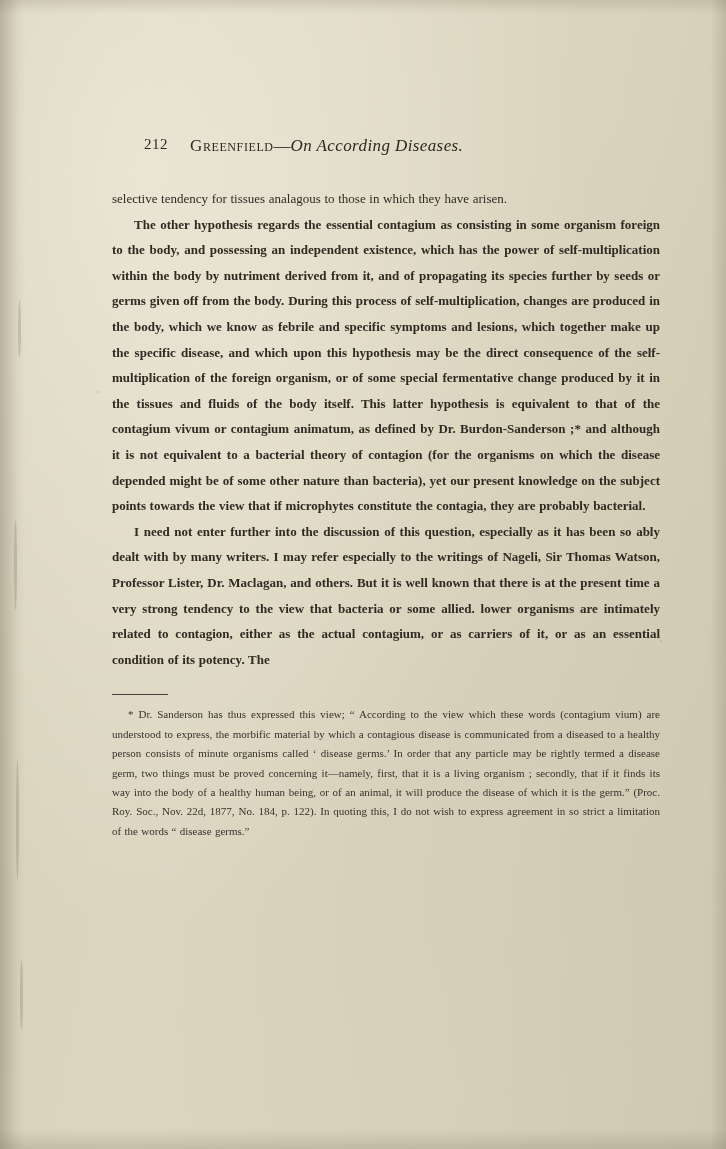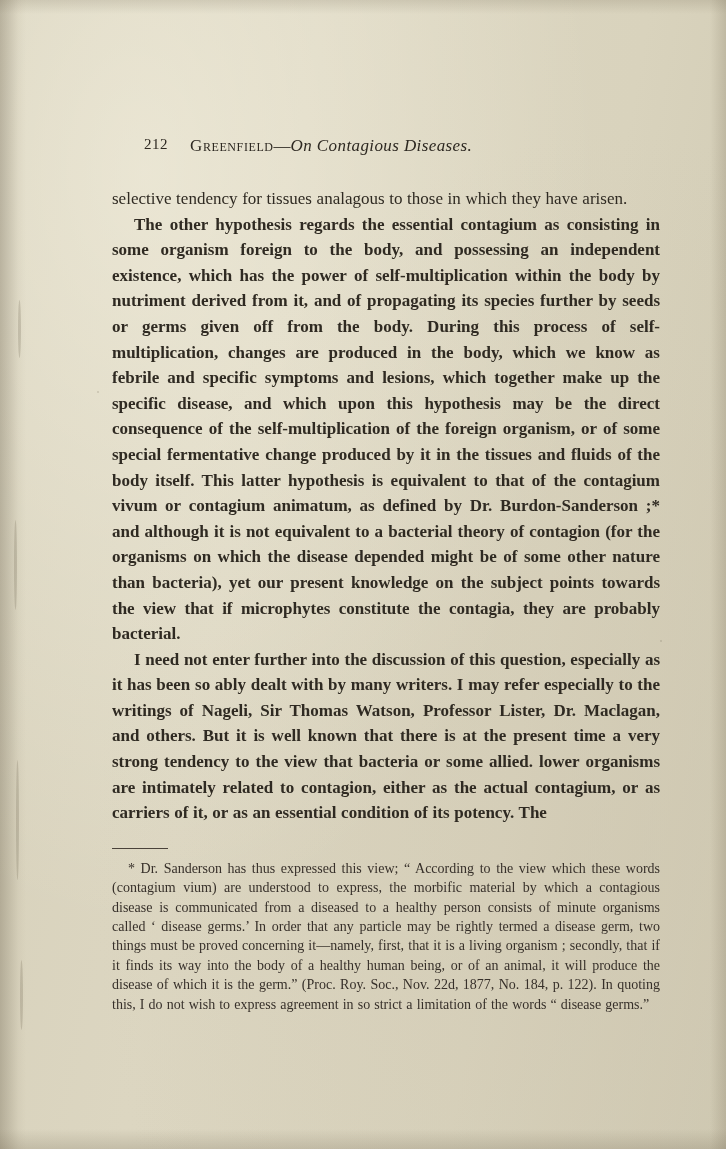--- a/index.html
+++ b/index.html
@@ -84,42 +84,42 @@
     letter-spacing: 0.6px;
     font-family: Liberation Serif, serif;
   }
   .head-title .italic {
     font-style: italic;
     letter-spacing: 0.4px;
   }
 
   p.body {
     margin: 0;
-    font-size: 17px;
+    font-size: 13px;
     line-height: 25.6px;
     text-align: justify;
     text-align-last: left;
     color: #2f2a22;
     word-spacing: 0.4px;
   }
   p.body.indent {
     text-indent: 22px;
     font-weight: bold;
   }
 
   .rule {
     width: 56px;
     height: 1px;
     background: #4a423a;
     margin: 22px 0 10px 0;
   }
 
   p.footnote {
     margin: 0;
-    font-size: 14px;
+    font-size: 11px;
     line-height: 19.4px;
     text-align: justify;
     text-align-last: left;
     color: #37302a;
     text-indent: 16px;
     word-spacing: 0.6px;
   }
 </style>
 </head>
 <body>
@@ -135,21 +135,21 @@
   <div class="speckle" style="left:16px; top:760px; width:3px; height:120px;"></div>
   <div class="speckle" style="left:20px; top:960px; width:3px; height:70px;"></div>
   <div class="speckle" style="left:97px; top:391px; width:2px; height:2px;"></div>
   <div class="speckle" style="left:660px; top:640px; width:2px; height:2px;"></div>
 
   <div class="content">
 
     <div class="running-head">
       <span class="folio">212</span>
       <span class="head-title">
-        <span class="smallcaps">Greenfield</span><span>—</span><span class="italic">On Contagious Diseases.</span>
+        <span class="smallcaps">Greenfield</span><span>—</span><span class="italic">On According Diseases.</span>
       </span>
     </div>
 
     <p class="body">selective tendency for tissues analagous to those in which they have arisen.</p>
     <p class="body indent">The other hypothesis regards the essential contagium as consisting in some organism foreign to the body, and possessing an independent existence, which has the power of self-multiplication within the body by nutriment derived from it, and of propagating its species further by seeds or germs given off from the body. During this process of self-multiplication, changes are produced in the body, which we know as febrile and specific symptoms and lesions, which together make up the specific disease, and which upon this hypothesis may be the direct consequence of the self-multiplication of the foreign organism, or of some special fermentative change produced by it in the tissues and fluids of the body itself. This latter hypothesis is equivalent to that of the contagium vivum or contagium animatum, as defined by Dr. Burdon-Sanderson ;* and although it is not equivalent to a bacterial theory of contagion (for the organisms on which the disease depended might be of some other nature than bacteria), yet our present knowledge on the subject points towards the view that if microphytes constitute the contagia, they are probably bacterial.</p>
     <p class="body indent">I need not enter further into the discussion of this question, especially as it has been so ably dealt with by many writers. I may refer especially to the writings of Nageli, Sir Thomas Watson, Professor Lister, Dr. Maclagan, and others. But it is well known that there is at the present time a very strong tendency to the view that bacteria or some allied. lower organisms are intimately related to contagion, either as the actual contagium, or as carriers of it, or as an essential condition of its potency. The</p>
 
     <div class="rule"></div>
 
     <p class="footnote">* Dr. Sanderson has thus expressed this view; “ According to the view which these words (contagium vium) are understood to express, the morbific material by which a contagious disease is communicated from a diseased to a healthy person consists of minute organisms called ‘ disease germs.’ In order that any particle may be rightly termed a disease germ, two things must be proved concerning it—namely, first, that it is a living organism ; secondly, that if it finds its way into the body of a healthy human being, or of an animal, it will produce the disease of which it is the germ.” (Proc. Roy. Soc., Nov. 22d, 1877, No. 184, p. 122). In quoting this, I do not wish to express agreement in so strict a limitation of the words “ disease germs.”</p>

